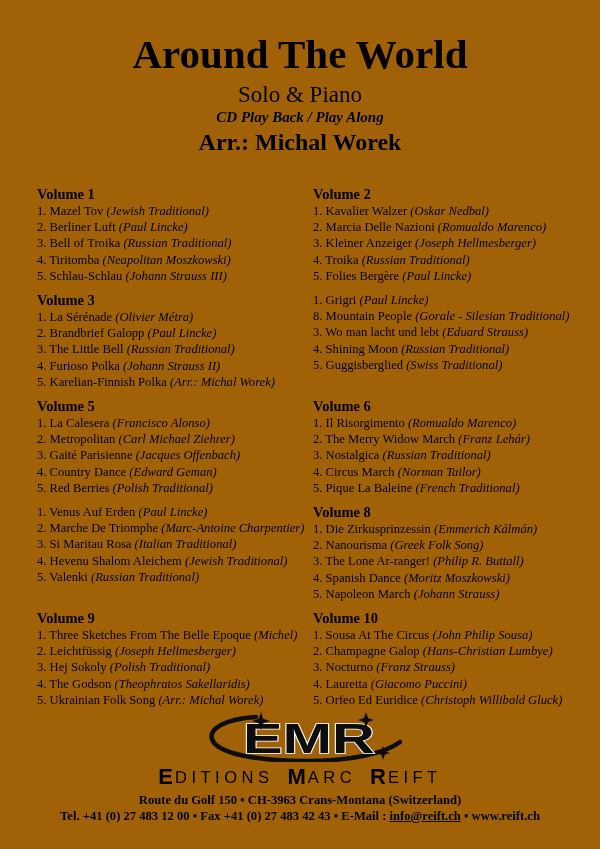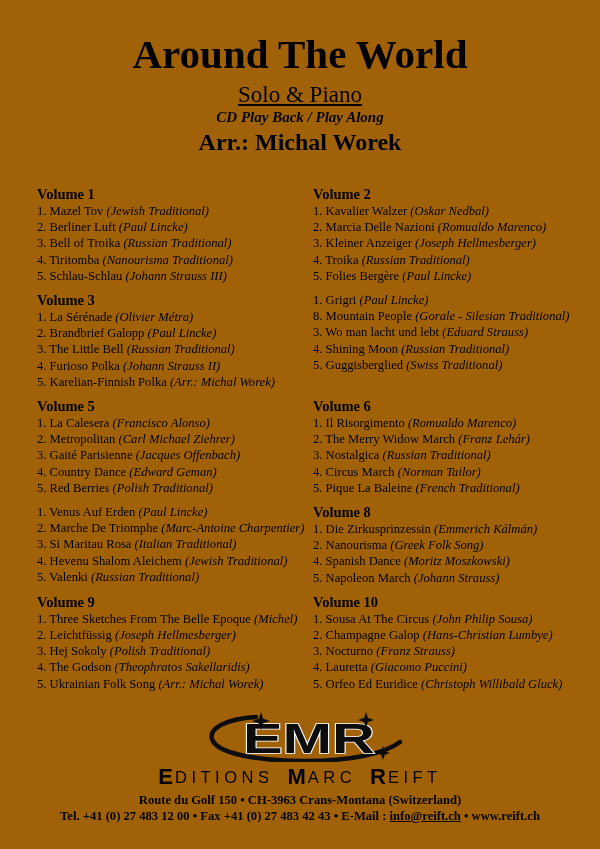--- a/index.html
+++ b/index.html
@@ -13,21 +13,21 @@
     overflow: hidden;
   }
   
   .header { padding-top: 34px; text-align: center; line-height: 1.0; }
   .doc-title {
     font-size: 41px;
     font-weight: bold;
     letter-spacing: 0px;
     margin: 0 0 8px 0;
   }
-  .doc-subtitle { font-size: 23px; margin: 6px 0 2px 0; text-decoration: underline; }
+  .doc-subtitle { font-size: 23px; margin: 6px 0 2px 0; }
   .doc-subtitle2 { font-size: 15px; font-style: italic; font-weight: bold; margin: 4px 0 2px 0; }
   .doc-arranger { font-size: 24px; font-weight: bold; margin: 5px 0 0 0; }
   
   .volumes-grid {
     position: absolute;
     top: 186px;
     left: 37px;
     width: 540px;
     display: grid;
     grid-template-columns: 268px auto;
@@ -82,21 +82,21 @@
     <div class="doc-subtitle2">CD Play Back / Play Along</div>
     <div class="doc-arranger">Arr.: Michal Worek</div>
   </div>
 
   <div class="volumes-grid">
       <div class="volume-block">
         <div class="volume-heading">Volume 1</div>
         <div class="track"><span class="track-title">1. Mazel Tov </span><span class="track-composer">(Jewish Traditional)</span></div>
         <div class="track"><span class="track-title">2. Berliner Luft </span><span class="track-composer">(Paul Lincke)</span></div>
         <div class="track"><span class="track-title">3. Bell of Troika </span><span class="track-composer">(Russian Traditional)</span></div>
-        <div class="track"><span class="track-title">4. Tiritomba </span><span class="track-composer">(Nanourisma Traditional)</span></div>
+        <div class="track"><span class="track-title">4. Tiritomba </span><span class="track-composer">(Neapolitan Moszkowski)</span></div>
         <div class="track"><span class="track-title">5. Schlau-Schlau </span><span class="track-composer">(Johann Strauss III)</span></div>
       </div>
       <div class="volume-block">
         <div class="volume-heading">Volume 2</div>
         <div class="track"><span class="track-title">1. Kavalier Walzer </span><span class="track-composer">(Oskar Nedbal)</span></div>
         <div class="track"><span class="track-title">2. Marcia Delle Nazioni </span><span class="track-composer">(Romualdo Marenco)</span></div>
         <div class="track"><span class="track-title">3. Kleiner Anzeiger </span><span class="track-composer">(Joseph Hellmesberger)</span></div>
         <div class="track"><span class="track-title">4. Troika </span><span class="track-composer">(Russian Traditional)</span></div>
         <div class="track"><span class="track-title">5. Folies Bergère </span><span class="track-composer">(Paul Lincke)</span></div>
       </div>
@@ -135,20 +135,21 @@
         <div class="track"><span class="track-title">1. Venus Auf Erden </span><span class="track-composer">(Paul Lincke)</span></div>
         <div class="track"><span class="track-title">2. Marche De Triomphe </span><span class="track-composer">(Marc-Antoine Charpentier)</span></div>
         <div class="track"><span class="track-title">3. Si Maritau Rosa </span><span class="track-composer">(Italian Traditional)</span></div>
         <div class="track"><span class="track-title">4. Hevenu Shalom Aleichem </span><span class="track-composer">(Jewish Traditional)</span></div>
         <div class="track"><span class="track-title">5. Valenki </span><span class="track-composer">(Russian Traditional)</span></div>
       </div>
       <div class="volume-block">
         <div class="volume-heading">Volume 8</div>
         <div class="track"><span class="track-title">1. Die Zirkusprinzessin </span><span class="track-composer">(Emmerich Kálmán)</span></div>
         <div class="track"><span class="track-title">2. Nanourisma </span><span class="track-composer">(Greek Folk Song)</span></div>
+        <div class="track"><span class="track-title">3. The Lone Ar-ranger! </span><span class="track-composer">(Philip R. Buttall)</span></div>
         <div class="track"><span class="track-title">4. Spanish Dance </span><span class="track-composer">(Moritz Moszkowski)</span></div>
         <div class="track"><span class="track-title">5. Napoleon March </span><span class="track-composer">(Johann Strauss)</span></div>
       </div>
       <div class="volume-block">
         <div class="volume-heading">Volume 9</div>
         <div class="track"><span class="track-title">1. Three Sketches From The Belle Epoque </span><span class="track-composer">(Michel)</span></div>
         <div class="track"><span class="track-title">2. Leichtfüssig </span><span class="track-composer">(Joseph Hellmesberger)</span></div>
         <div class="track"><span class="track-title">3. Hej Sokoly </span><span class="track-composer">(Polish Traditional)</span></div>
         <div class="track"><span class="track-title">4. The Godson </span><span class="track-composer">(Theophratos Sakellaridis)</span></div>
         <div class="track"><span class="track-title">5. Ukrainian Folk Song </span><span class="track-composer">(Arr.: Michal Worek)</span></div>

